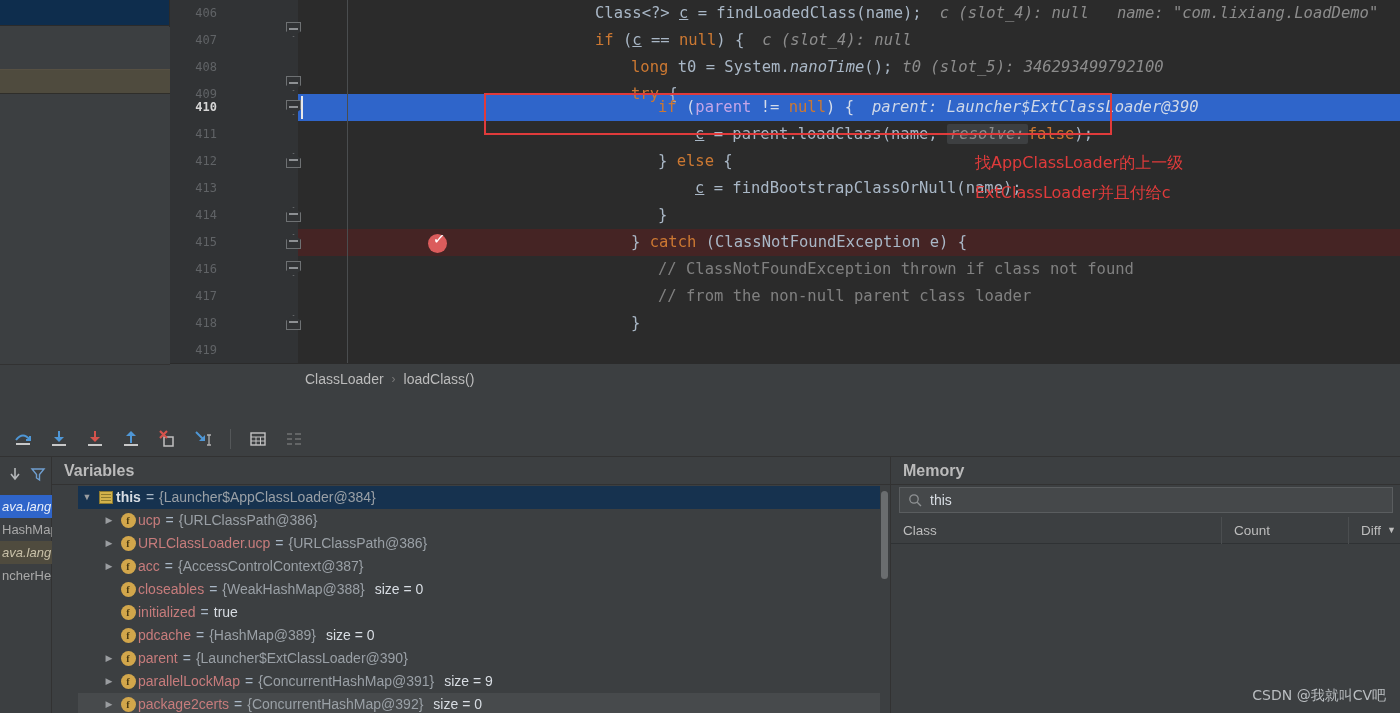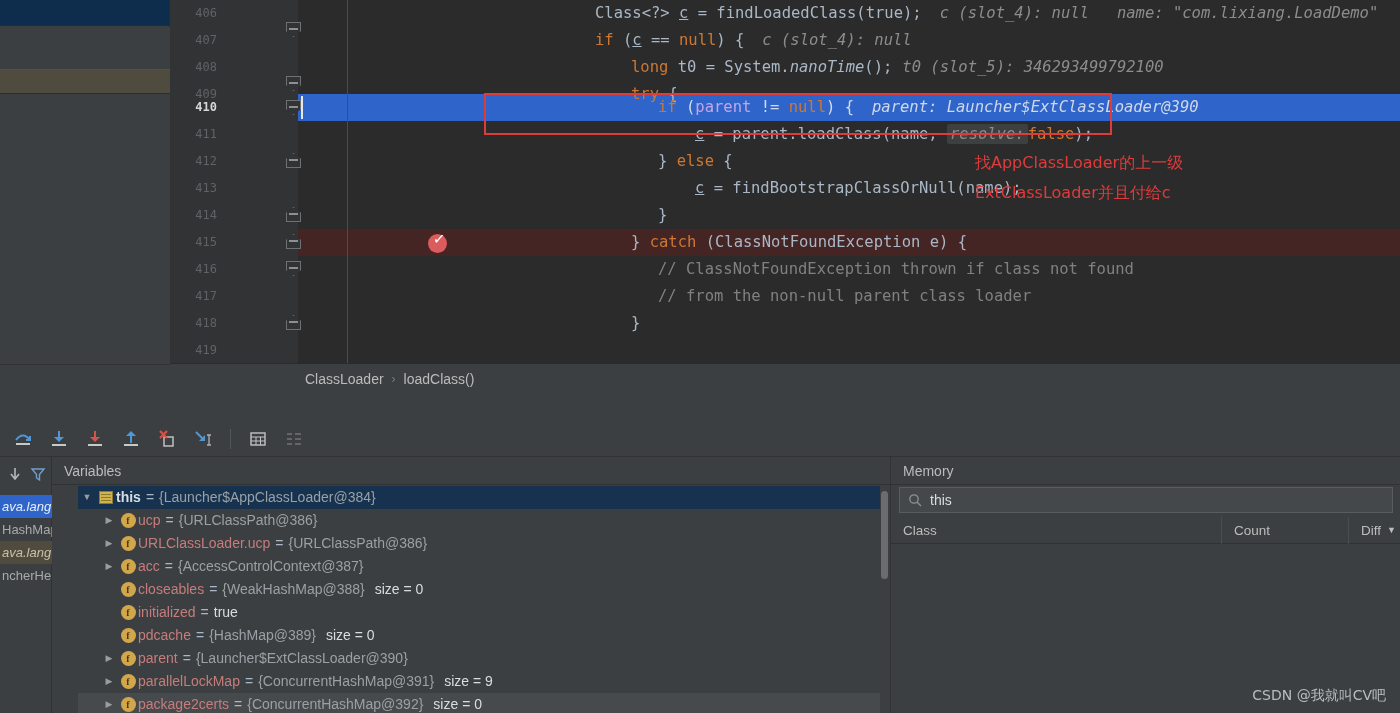--- a/index.html
+++ b/index.html
@@ -139,22 +139,23 @@
     display:flex; flex-direction:column; align-items:center; padding-top:4px; gap:6px;
   }
   .mr-btn { width:22px; height:22px; display:flex; align-items:center; justify-content:center; color:#9b9fa1; font-size:15px; border-radius:3px;}
   .mr-btn.active { background:#4e5254; }
 
   .vars-panel {
     position:absolute; left:52px; top: 64px; width: 838px; height: 256px;
     background:#3c3f41;
   }
   .panel-title {
-    height: 28px; line-height:28px; font-size:14px; color:#bbbbbb; padding-left: 12px;
+    height: 28px; line-height:28px; font-size:16px; color:#bbbbbb; padding-left: 12px;
     border-bottom: 1px solid #323232;
+    font-weight: bold;
   }
   .vars-list { position:absolute; left: 26px; top: 29px; right: 10px; bottom: 0; overflow:hidden; }
   .var-row {
     height: 23px; line-height:23px; font-size:14px; white-space:nowrap; display:flex; align-items:center;
   }
   .var-row.sel { background:#16324f; }
   .arrow { width:18px; text-align:center; color:#9a9da0; font-size:9px; flex:none; }
   .vicon { width: 20px; flex:none; display:flex; align-items:center; justify-content:center; }
   .f-badge {
     width:15px;height:15px;border-radius:50%;background:#d2a64b;color:#4a3a12;
@@ -241,21 +242,21 @@
         <div class="fold down" style="top:100px;"></div>
         <div class="fold up" style="top:153px;"></div>
         <div class="fold up" style="top:207px;"></div>
         <div class="fold up" style="top:234px;"></div>
         <div class="fold down" style="top:261px;"></div>
         <div class="fold up" style="top:315px;"></div>
       </div>
 
       <div class="code-body">
 
-        <div class="code-line" style="top:0px; left:297px;"><span class="ident">Class&lt;?&gt; </span><span class="ident und">c</span><span class="ident"> = findLoadedClass(true);</span><span class="hint" style="margin-left:18px;">c (slot_4): null   name: "com.lixiang.LoadDemo"</span></div>
+        <div class="code-line" style="top:0px; left:297px;"><span class="ident">Class&lt;?&gt; </span><span class="ident und">c</span><span class="ident"> = findLoadedClass(name);</span><span class="hint" style="margin-left:18px;">c (slot_4): null   name: "com.lixiang.LoadDemo"</span></div>
 
         <div class="code-line" style="top:27px; left:297px;"><span class="kw">if</span><span class="ident"> (</span><span class="ident und">c</span><span class="ident"> == </span><span class="kw">null</span><span class="ident">) {</span><span class="hint" style="margin-left:18px;">c (slot_4): null</span></div>
 
         <div class="code-line" style="top:54px; left:333px;"><span class="kw">long</span><span class="ident"> t0 = System.</span><span class="mth">nanoTime</span><span class="ident">();</span><span class="hint" style="margin-left:10px;">t0 (slot_5): 346293499792100</span></div>
 
         <div class="code-line" style="top:81px; left:333px;"><span class="kw">try</span><span class="ident"> {</span></div>
 
         <div class="caret" style="top:96px; left:3px;"></div>
         <div class="code-line" style="top:94px; left:360px;"><span class="kw">if</span><span style="color:#d4dcea"> (</span><span class="fld" style="color:#c4a6e8">parent</span><span style="color:#d4dcea"> != </span><span class="kw">null</span><span style="color:#d4dcea">) {</span><span class="hint-on-sel" style="margin-left:18px;">parent: Launcher$ExtClassLoader@390</span></div>
 

